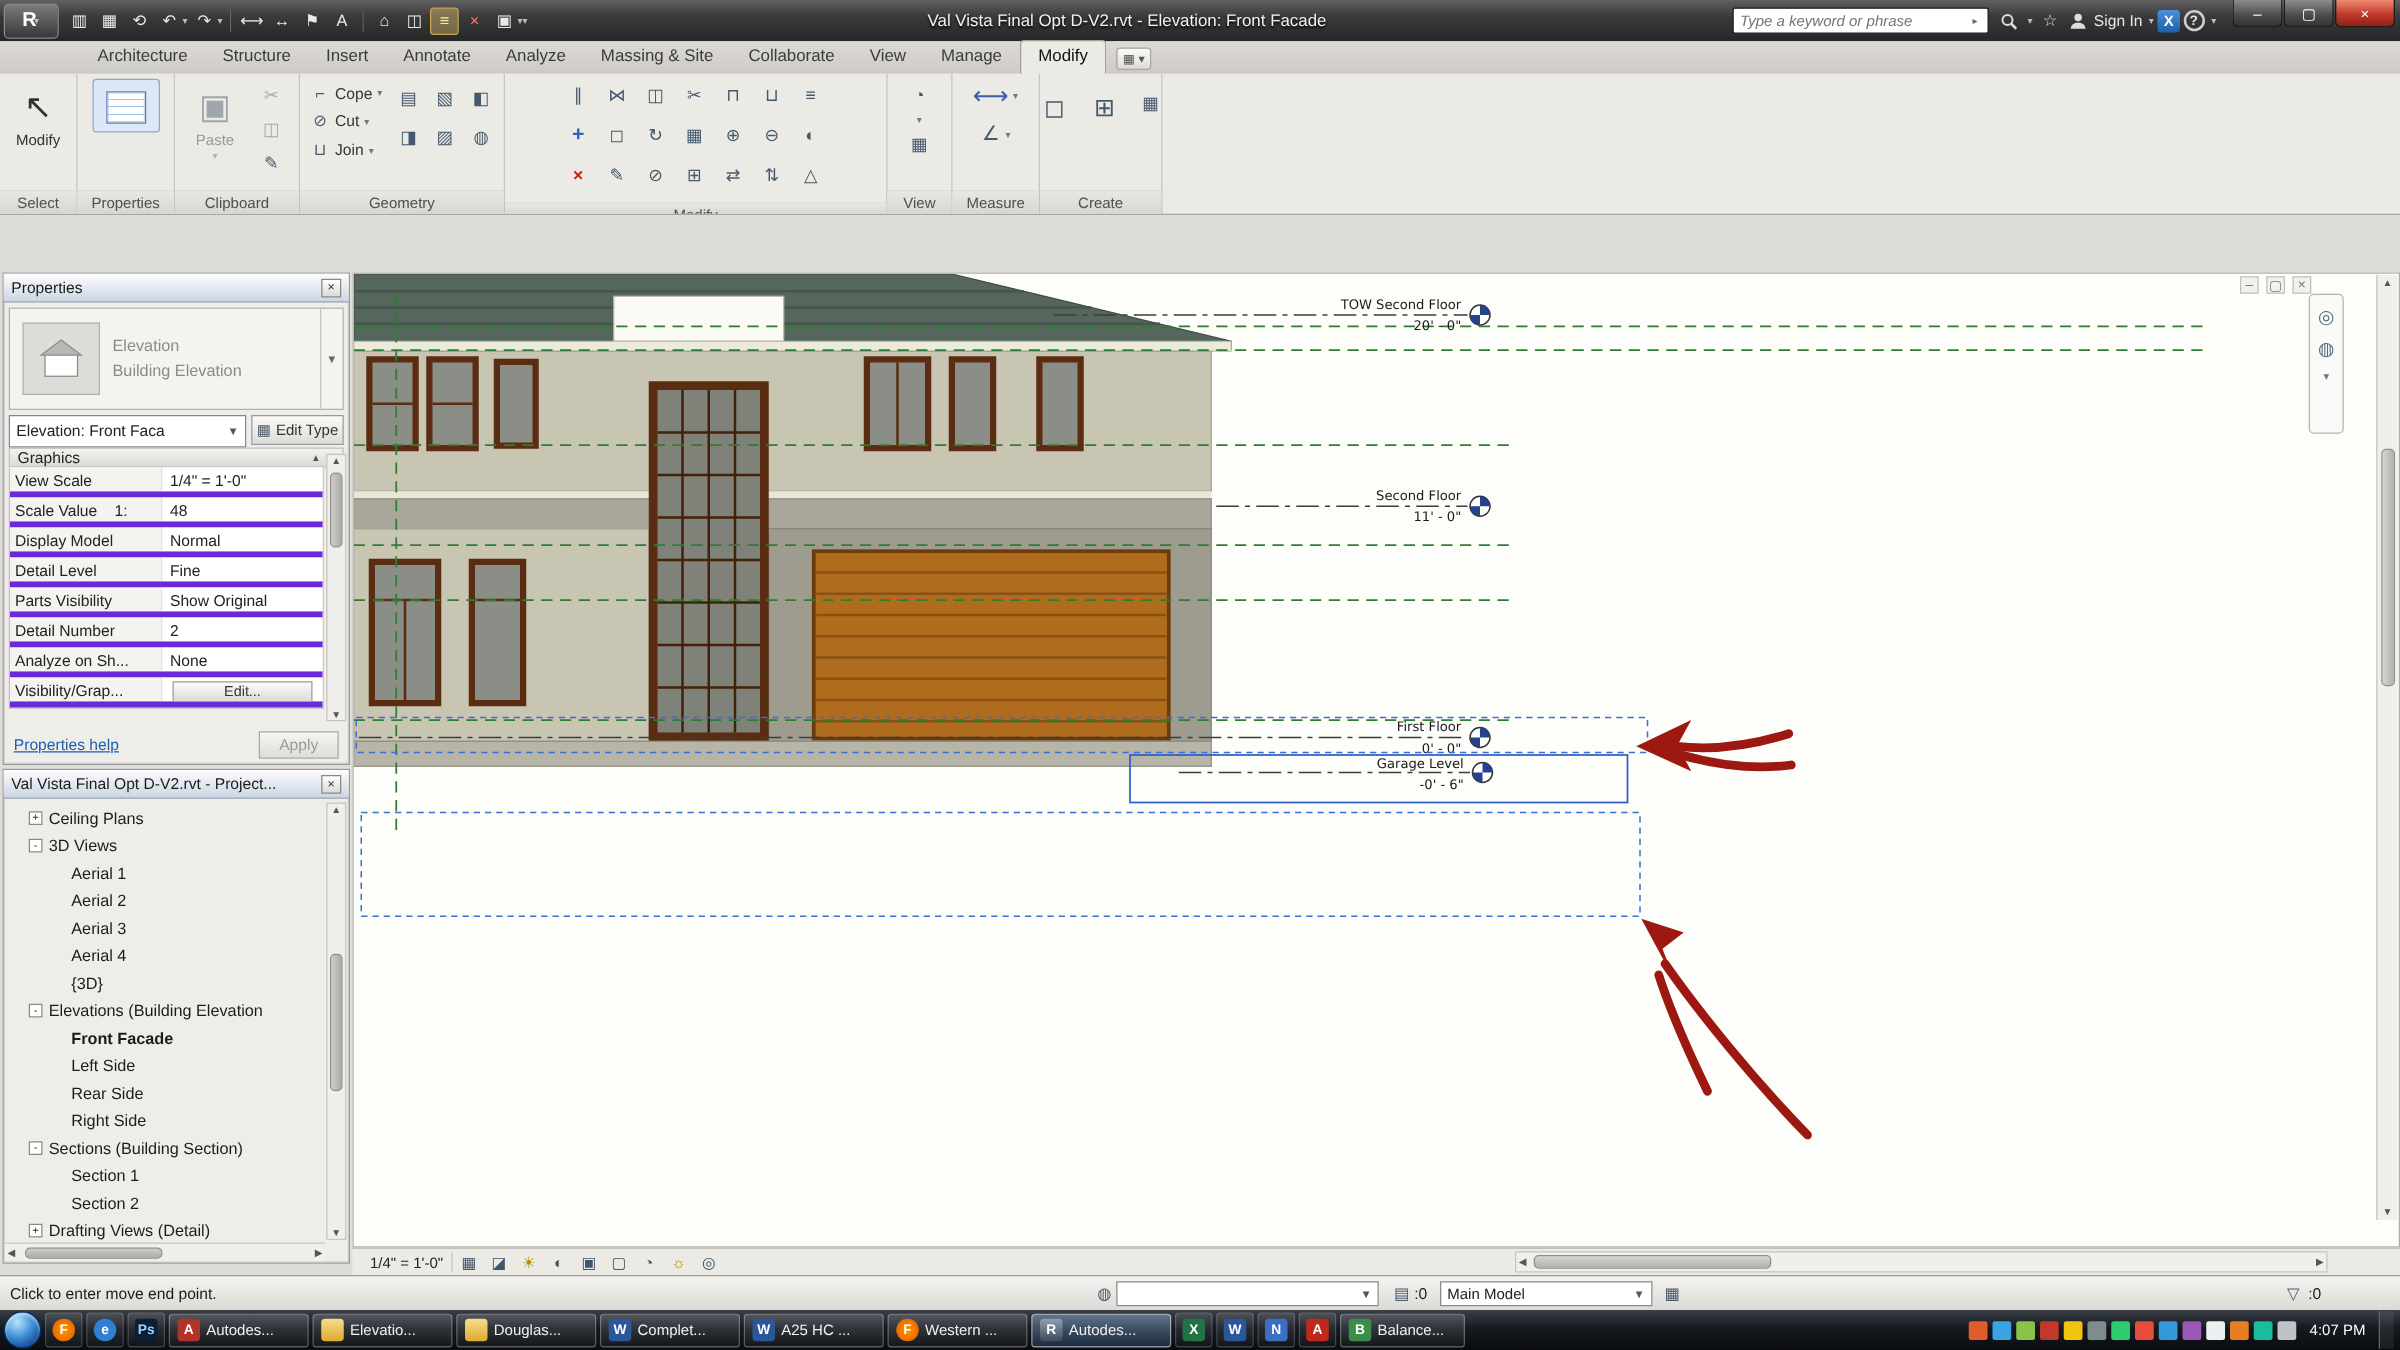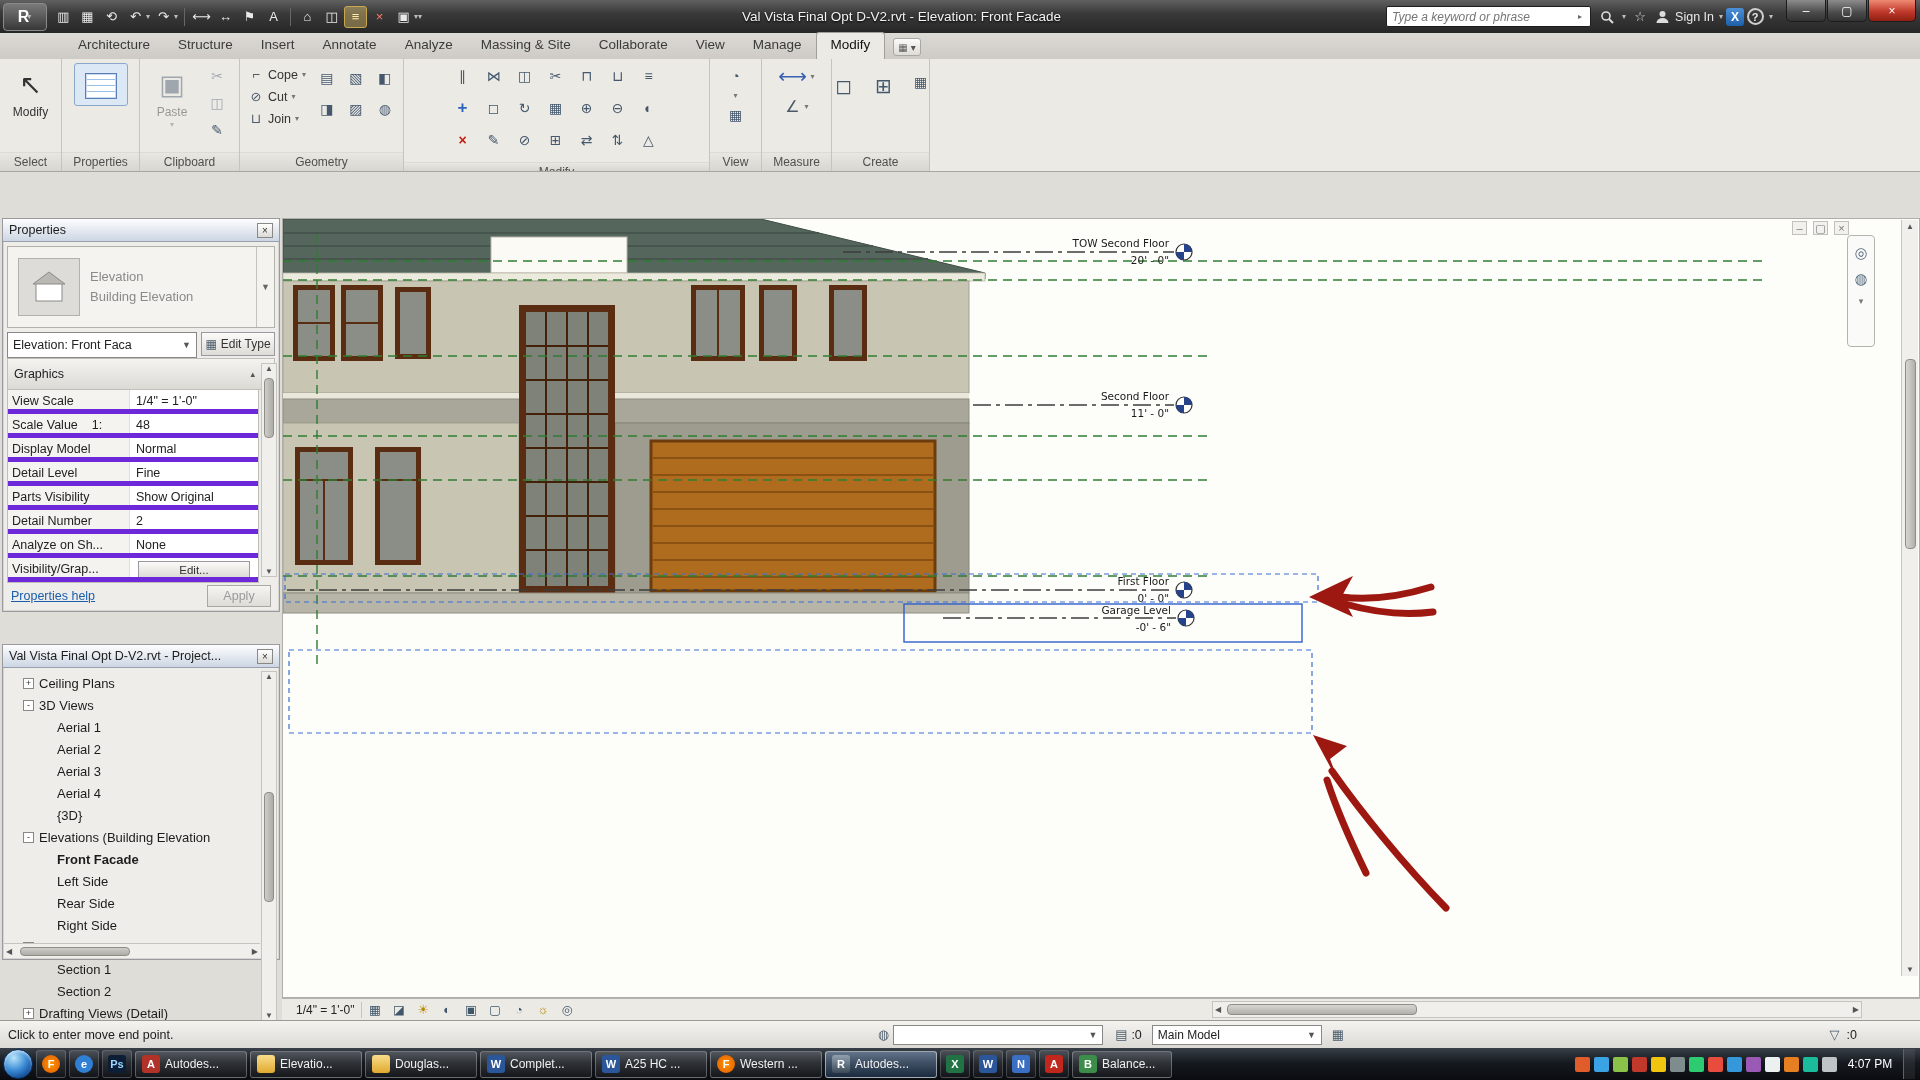--- a/index.html
+++ b/index.html
@@ -58,21 +58,21 @@
 .paltitle{height:23px;background:linear-gradient(#fdfdfd,#ccd6e4);border-bottom:1px solid #98a0ac;display:flex;align-items:center;padding:0 6px;font-size:12.5px;color:#1c1c1c}
 .palclose{margin-left:auto;width:16px;height:15px;border:1px solid #8a8886;background:linear-gradient(#fff,#dcdad5);font-size:10px;display:flex;align-items:center;justify-content:center;color:#333}
 .typesel{margin:4px;height:82px;background:#f4f3f0;border:1px solid #b3b1ac;display:flex;align-items:center}
 .typeico{width:62px;height:58px;margin:0 10px;background:#dddcd8;border:1px solid #b3b1ac;display:flex;align-items:center;justify-content:center}
 .typetxt{flex:1;color:#8a8a8a;font-size:13px;line-height:20px}
 .typecaret{width:18px;align-self:stretch;border-left:1px solid #c5c3be;display:flex;align-items:center;justify-content:center;color:#666;font-size:9px}
 .selrow{display:flex;margin:2px 4px;gap:4px;height:24px}
 .combo{flex:1;background:#fff;border:1px solid #8a8886;display:flex;align-items:center;padding:12px 5px;font-size:12.5px;overflow:hidden;white-space:nowrap}
 .combo .cc{margin-left:auto;color:#555;font-size:9px;border-left:1px solid #ccc;padding-left:4px;align-self:stretch;display:flex;align-items:center}
 .etbtn{width:74px;border:1px solid #9a98a0;background:linear-gradient(#fbfaf8,#dedcd7);display:flex;align-items:center;justify-content:center;gap:4px;font-size:12px;color:#333}
-.ghead{height:32px;margin:2px 4px 0;background:linear-gradient(#f4f3f0,#dcdad5);border:1px solid #c0beb9;display:flex;align-items:center;padding:0 6px;font-size:12.5px;color:#222}
+.ghead{height:16px;margin:2px 4px 0;background:linear-gradient(#f4f3f0,#dcdad5);border:1px solid #c0beb9;display:flex;align-items:center;padding:0 6px;font-size:12.5px;color:#222}
 .ghead .gcar{margin-left:auto;font-size:9px;color:#555;letter-spacing:2px}
 .pgrid{margin:0 20px 0 4px;border:1px solid #c0beb9;border-top:0;background:#fff}
 .prow{display:flex;height:24px;border-bottom:5px solid #6d28d9}
 .plab{width:122px;padding:4px 4px;background:#f4f3f0;border-right:1px solid #e0deda;white-space:pre;overflow:hidden;font-size:12.5px;color:#222}
 .pval{flex:1;padding:4px 6px;background:#fff;overflow:hidden;white-space:nowrap;font-size:12.5px;color:#222}
 .pval .editbtn{width:92%;height:17px;border:1px solid #9a98a0;background:linear-gradient(#fbfaf8,#dedcd7);font-size:11.5px;color:#333;display:block;margin:auto}
 .vscroll{position:absolute;width:16px;background:#f0efec;border:1px solid #c6c4bf;display:flex;flex-direction:column;align-items:center;justify-content:space-between;font-size:8px;color:#555}
 .vthumb{position:absolute;left:2px;width:10px;border-radius:4px;background:linear-gradient(90deg,#cfcdc8,#aeaca7);border:1px solid #8f8d88}
 .palfoot{position:absolute;left:0;bottom:0;width:100%;height:30px;display:flex;align-items:center;padding:0 8px}
 .helplink{color:#1b5fae;text-decoration:underline;font-size:12.5px}
@@ -404,21 +404,21 @@
       <span>▲</span>
       <span>▼</span>
       <span class="vthumb" style="top:14px;height:60px"></span>
     </div>
     <div class="palfoot">
       <span class="helplink">Properties help</span>
       <span class="applybtn">Apply</span>
     </div>
   </div>
 
-  <div class="palette" style="top:644px;height:316px">
+  <div class="palette" style="top:615px;height:396px">
     <div class="paltitle">
       <span>Val Vista Final Opt D-V2.rvt - Project...</span>
       <span class="palclose">×</span>
     </div>
     <div style="padding-top:4px">
       <div class="titem">
           <span class="texp">+</span>
           <span class="tlabel">Ceiling Plans</span>
         </div>
       <div class="titem">

